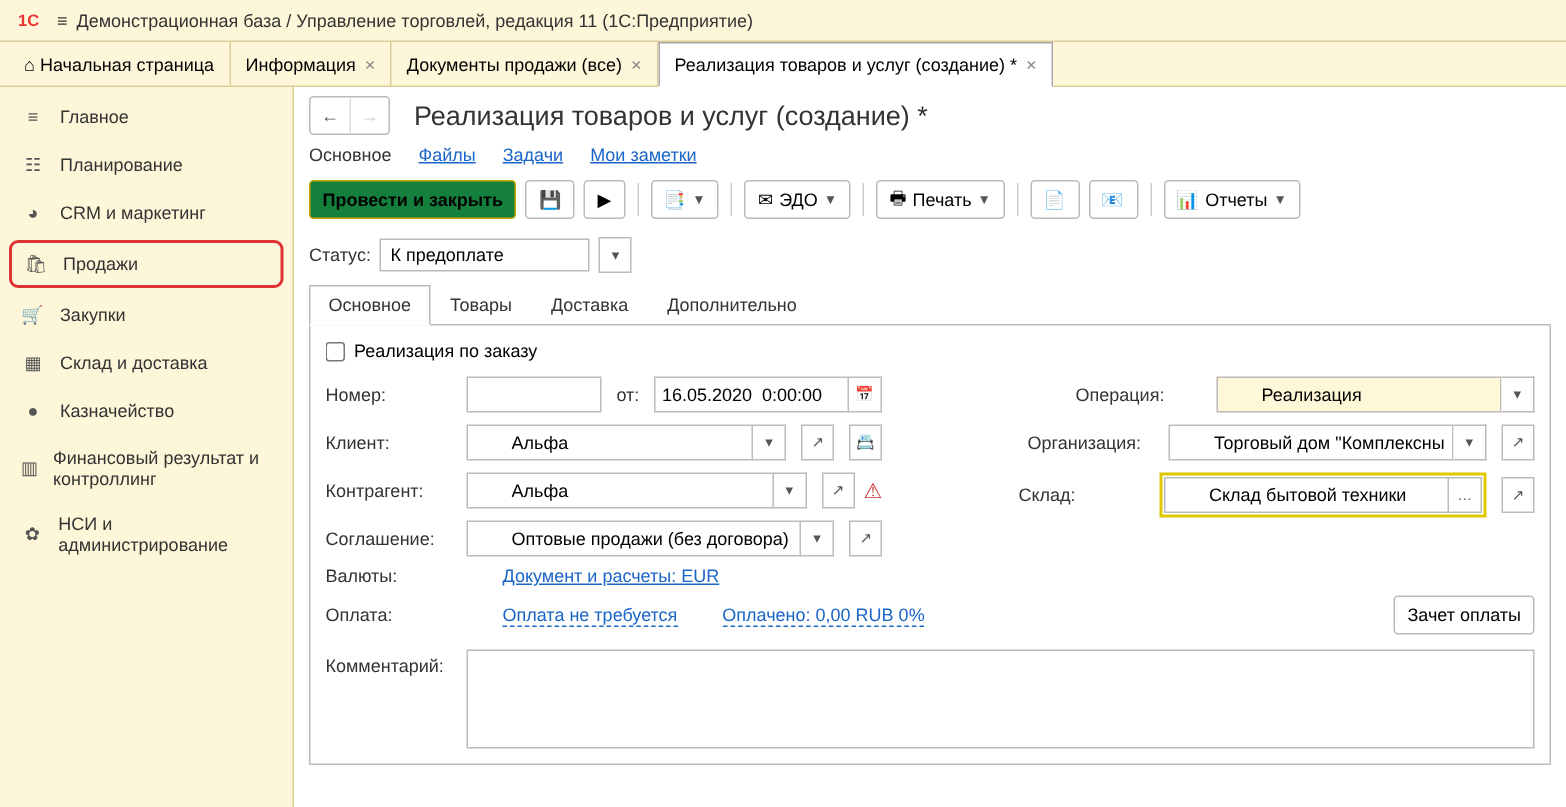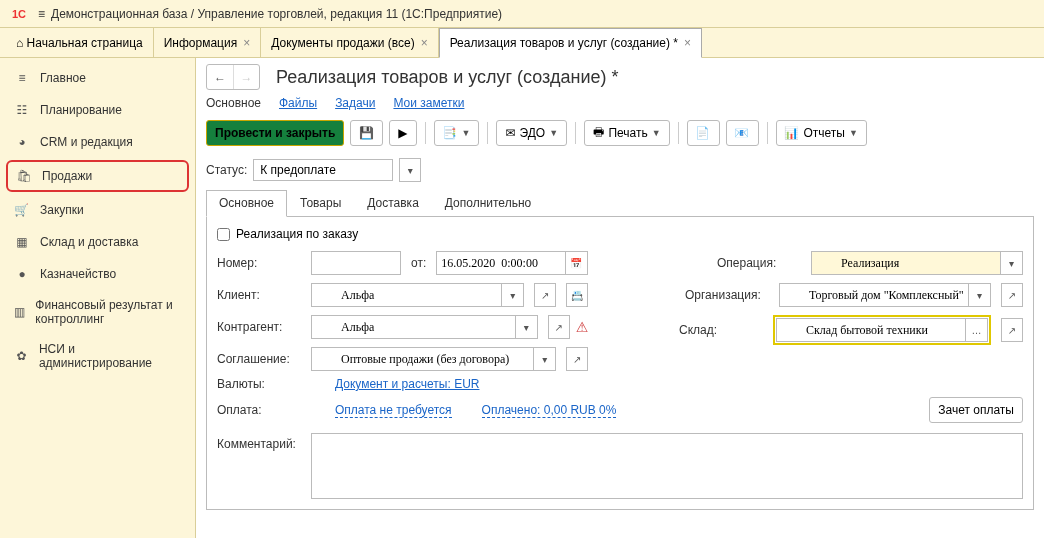--- a/index.html
+++ b/index.html
@@ -56,21 +56,21 @@
 .checkrow { display:flex; align-items:center; gap:6px; margin-bottom:10px;}
 .checkrow input{ margin:0;}
 
 .cols { display:flex; gap:30px; }
 .col { display:flex; flex-direction:column; gap:8px; }
 .col.left { flex:0 0 370px;}
 .col.right { flex:1;align-items:flex-end;}
 .field { display:flex; align-items:center; gap:6px; }
 .field .lab { width:88px; color:#333;}
 .smalllab{ color:#333; margin-left:4px; margin-right:4px;}
-input.inp { border:1px solid #bbb; padding:3px 4px; height:24px; background:#fff; font-size:12px;font-family:Liberation Serif, serif;}
+input.inp { border:1px solid #bbb; padding:3px 4px; height:24px; background:#fff; font-size:12px;}
 .inp.date{ width:130px;}
 .inp.num{ width:90px;}
 .inp.wide{ flex:1;padding-left:29px;}
 .fldgroup{display:flex; flex:1;}
 .fldbtn{ width:22px; height:24px; border:1px solid #bbb; border-left:none; display:flex; align-items:center; justify-content:center; background:#fff; cursor:pointer; font-size:10px; color:#555;}
 .fldbtn.det{border:1px solid #bbb; margin-left:4px;}
 .fldbtn.card{border:1px solid #bbb; margin-left:4px;}
 .yellowfield input{ background:#fff8d8;}
 .yellowframe{ border:2px solid #e0c800; padding:1px;}
 .yellowframe input{border:1px solid #bbb;}
@@ -122,21 +122,21 @@
     <div class="nav-item">
         <span class="ic">≡</span>
         <span>Главное</span>
       </div>
     <div class="nav-item">
         <span class="ic">☷</span>
         <span>Планирование</span>
       </div>
     <div class="nav-item">
         <span class="ic">◕</span>
-        <span>CRM и редакция</span>
+        <span>CRM и маркетинг</span>
       </div>
     <div class="nav-item highlight">
         <span class="ic">🛍</span>
         <span>Продажи</span>
       </div>
     <div class="nav-item">
         <span class="ic">🛒</span>
         <span>Закупки</span>
       </div>
     <div class="nav-item">

